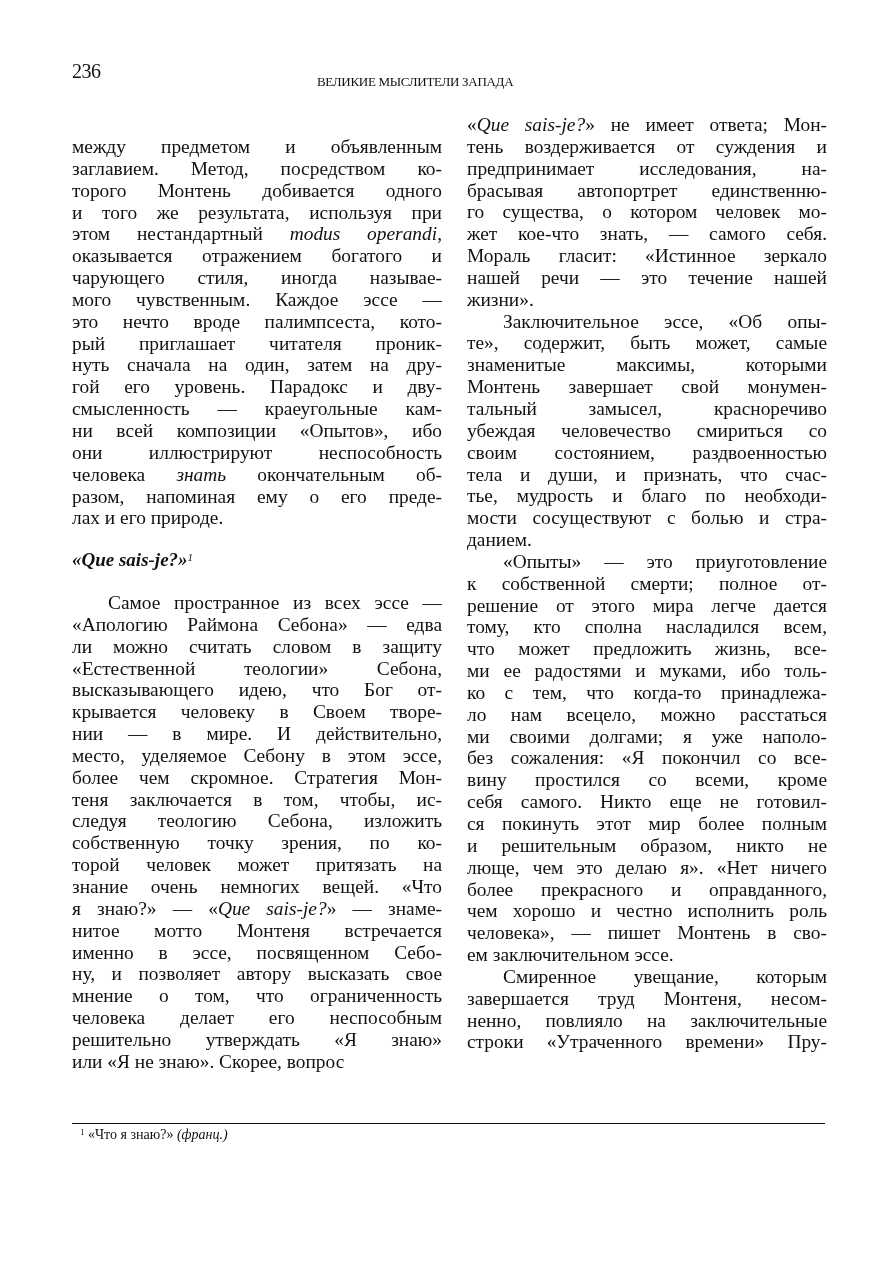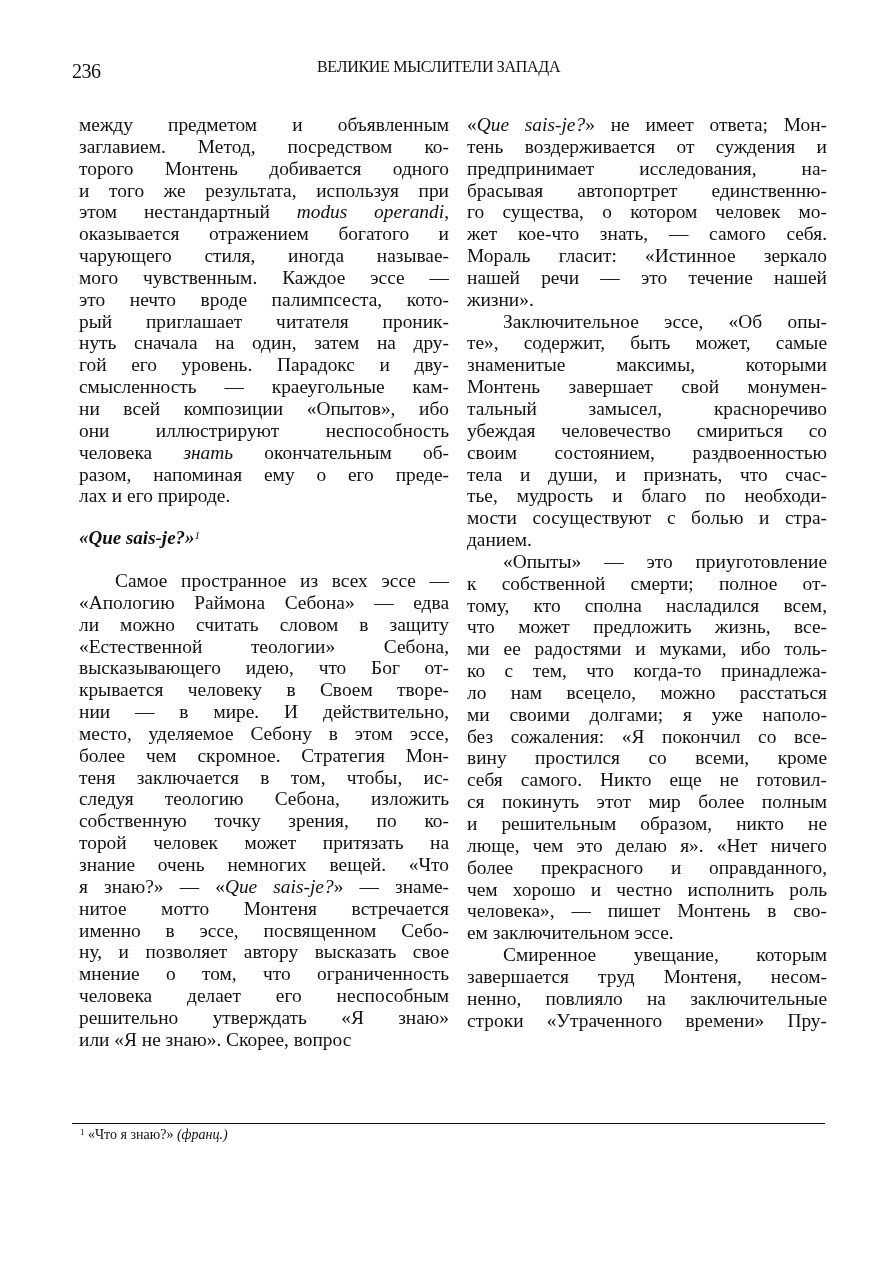--- a/index.html
+++ b/index.html
@@ -9,28 +9,28 @@
     color: #111111;
   }
   .running-head {
     position: absolute; top: 58px; left: 72px; width: 754px; height: 30px;
   }
   .page-num {
     position: absolute; left: 0; top: 2px;
     font-size: 20px; letter-spacing: -0.5px;
   }
   .running-title {
-    position: absolute; left: 245px; top: 0;
-    font-size: 16px; letter-spacing: -0.3px; white-space: nowrap;
+    position: absolute; left: 245px; top: 16px;
+    font-size: 13px; letter-spacing: -0.3px; white-space: nowrap;
   }
   .col {
     position: absolute; top: 114px;
     font-size: 19.4px; line-height: 21.85px;
   }
-  .col-left { left: 79px; width: 370px; }
+  .col-left { left: 72px; width: 370px; margin-top: 22px; }
   .col-right { left: 467px; width: 360px; }
   .line {
     display: block; height: 21.85px; white-space: nowrap;
     text-align: justify; text-align-last: justify;
   }
   .line.last { text-align-last: left; }
   .line.indent { padding-left: 36px; }
   .heading {
     display: block; height: 21.85px; white-space: nowrap;
     font-weight: bold; font-style: italic; font-size: 19px;
@@ -125,20 +125,21 @@
       <span class="line">убеждая человечество смириться со</span>
       <span class="line">своим состоянием, раздвоенностью</span>
       <span class="line">тела и души, и признать, что счас-</span>
       <span class="line">тье, мудрость и благо по необходи-</span>
       <span class="line">мости сосуществуют с болью и стра-</span>
       <span class="line last">данием.</span>
     </div>
   <div>
       <span class="line indent">«Опыты» — это приуготовление</span>
       <span class="line">к собственной смерти; полное от-</span>
+      <span class="line">решение от этого мира легче дается</span>
       <span class="line">тому, кто сполна насладился всем,</span>
       <span class="line">что может предложить жизнь, все-</span>
       <span class="line">ми ее радостями и муками, ибо толь-</span>
       <span class="line">ко с тем, что когда-то принадлежа-</span>
       <span class="line">ло нам всецело, можно расстаться</span>
       <span class="line">ми своими долгами; я уже наполо-</span>
       <span class="line">без сожаления: «Я покончил со все-</span>
       <span class="line">вину простился со всеми, кроме</span>
       <span class="line">себя самого. Никто еще не готовил-</span>
       <span class="line">ся покинуть этот мир более полным</span>

